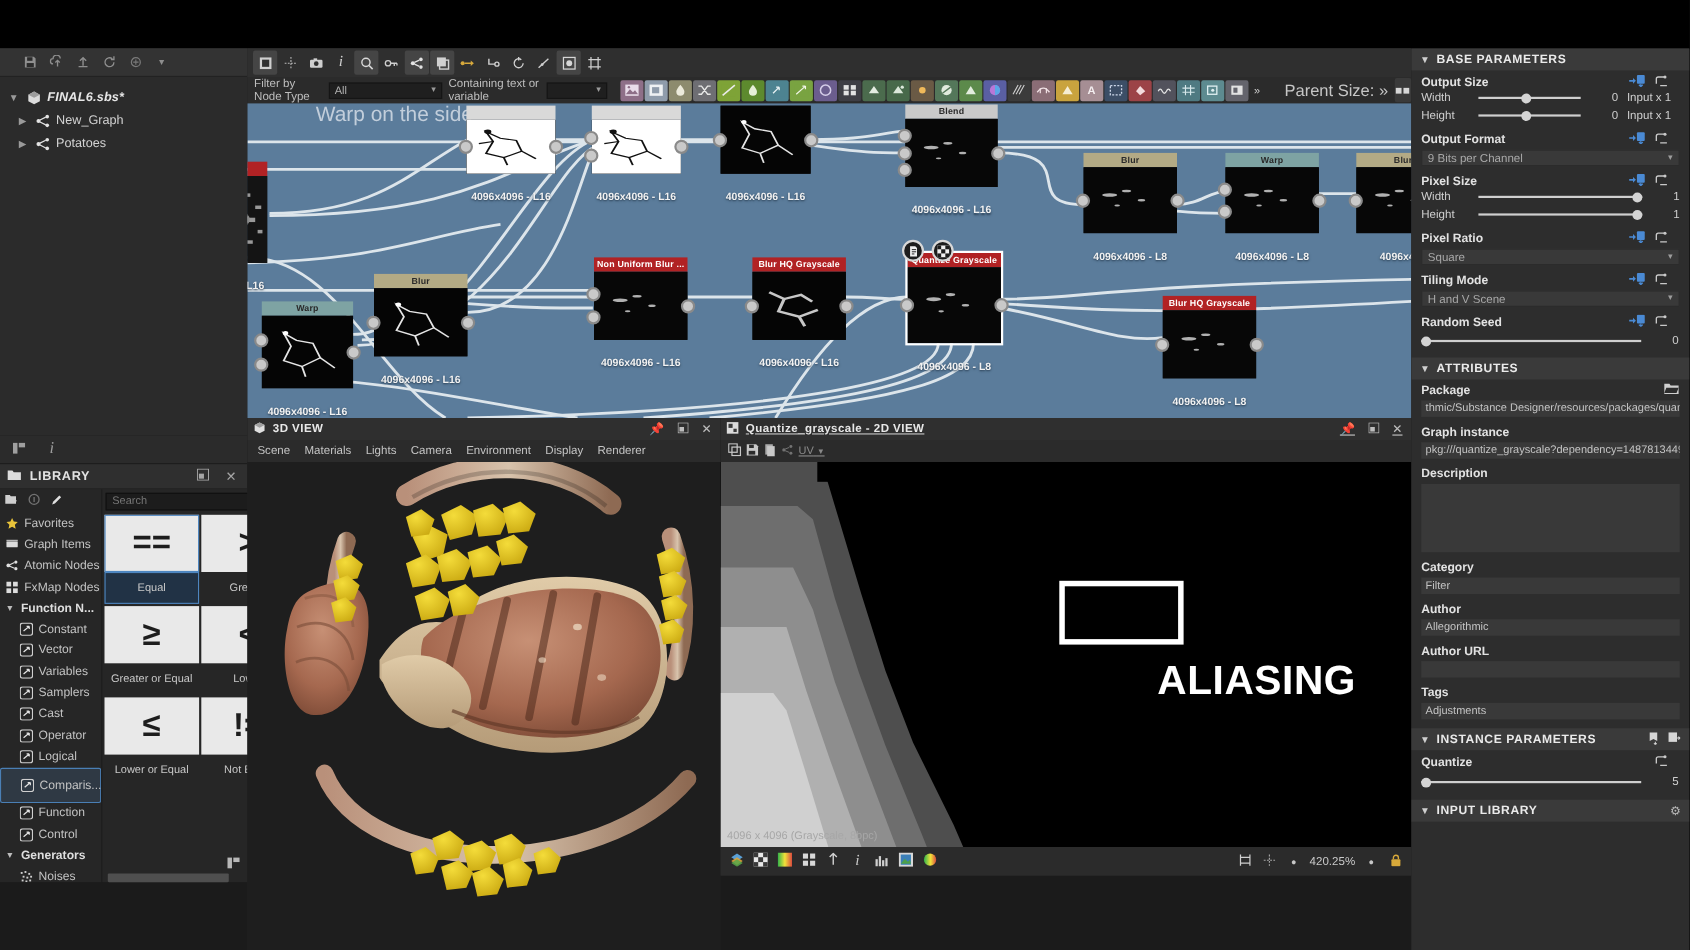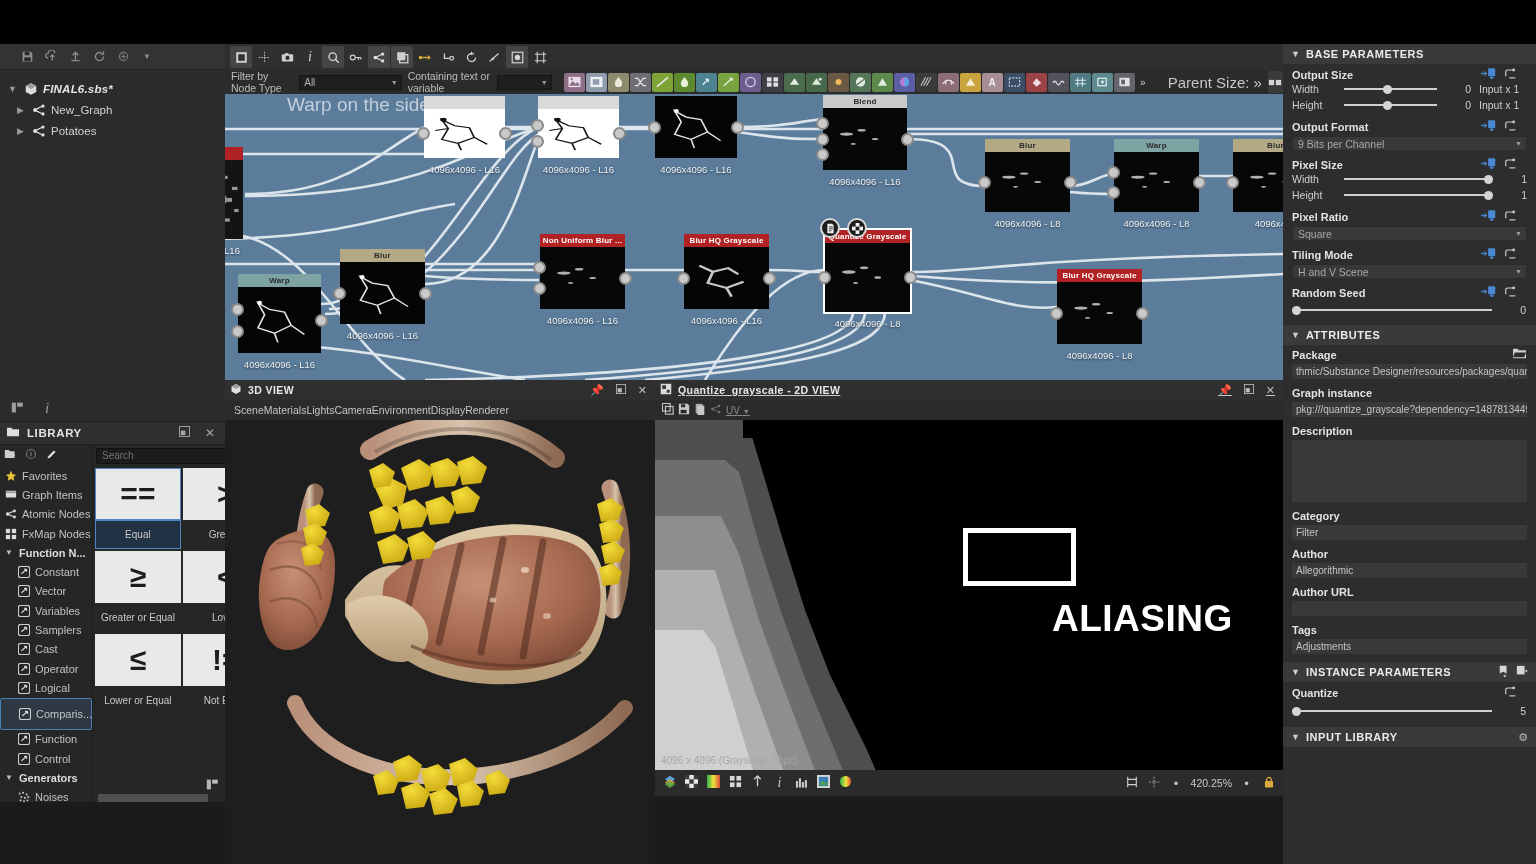--- a/index.html
+++ b/index.html
@@ -66,35 +66,35 @@
   .fl-sel{ height:15px; background:#1f1f1f; border:1px solid #151515; color:#b4b4b4; font-size:10px; display:flex; align-items:center; padding:0 4px; position:relative; }
   .fl-sel .cv{ position:absolute; right:3px; font-size:7px; color:#9a9a9a; }
   .nodebar{ display:flex; align-items:center; gap:1px; margin-left:6px; }
   .nb{ width:21px;height:19px; border-radius:2px; display:flex;align-items:center;justify-content:center; font-size:10px; }
   .parentsize{ font-size:15px; color:#c6c6c6; margin-left:12px; white-space:nowrap;}
 
   .canvas{ position:absolute; left:0; top:50px; right:0; bottom:0; background:#5b7c9b; overflow:hidden; }
   .node{ position:absolute; }
   .node .hdr{ height:13px; font-size:8px; font-weight:bold; color:#fff; display:flex; align-items:center; justify-content:center; letter-spacing:.2px; white-space:nowrap; overflow:hidden; }
   .node .body{ background:#0a0a0a; }
-  .node .cap{ position:absolute; left:50%; transform:translateX(-50%); top:100%; margin-top:6px; font-size:9.5px; font-weight:normal; color:#f2f2f2; white-space:nowrap; text-shadow:0 1px 2px #24384b; }
+  .node .cap{ position:absolute; left:50%; transform:translateX(-50%); top:100%; margin-top:16px; font-size:9.5px; font-weight:bold; color:#f2f2f2; white-space:nowrap; text-shadow:0 1px 2px #24384b; }
   .node.sel{ outline:2px solid #fff; outline-offset:0px; }
   .port{ position:absolute; width:13px; height:13px; border-radius:50%; background:#c9c9c9; border:2px solid #8a8a8a; }
   .port.in{ left:-7px; } .port.out{ right:-7px; }
   .badge{ position:absolute; width:20px;height:20px; border-radius:50%; background:#1d1d1d; border:2px solid #d8d8d8; display:flex; align-items:center; justify-content:center; color:#f0f0f0; font-size:10px; z-index:6;}
   .annot{ position:absolute; color:#c2cedb; font-size:19px; }
   .wire{ position:absolute; left:0; top:0; width:100%; height:100%; pointer-events:none; }
 
   
   .v3d{ position:absolute; left:225px; top:380px; width:430px; height:484px; background:#232323; }
   .pnl-title{ height:20px; background:#2f2f2f; display:flex; align-items:center; gap:6px; padding:0 5px; }
   .pnl-title .tt{ font-size:10.5px; font-weight:bold; color:#e8e8e8; letter-spacing:.4px;}
   .pnl-title .sp{flex:1;}
   .pnl-title .b{ color:#bdbdbd; font-size:11px; padding:0 3px; }
-  .v3d-menu{ height:20px; background:#2b2b2b; display:flex; align-items:center; gap:0; padding-left:9px; font-size:10.5px; color:#c4c4c4; }
+  .v3d-menu{ height:20px; background:#2b2b2b; display:flex; align-items:center; gap:13px; padding-left:9px; font-size:10.5px; color:#c4c4c4; }
   .v3d-stage{ position:absolute; top:40px; left:0; right:0; bottom:0; background:#1e1e1e; overflow:hidden;}
   .v3d-side{ position:absolute; left:0; top:0; width:19px; height:100%; background:#262626; }
   .v3d-side .i{ color:#d0d0d0; font-size:11px; display:flex;align-items:center;justify-content:center; height:22px; }
 
   
   .v2d{ position:absolute; left:655px; top:380px; width:628px; height:416px; background:#232323;text-decoration:underline; }
   .v2d-tb{ height:20px; background:#2b2b2b; display:flex; align-items:center; gap:4px; padding-left:7px; }
   .v2d-tb .i{ color:#c8c8c8; font-size:12px; }
   .v2d-stage{ position:absolute; top:40px; left:0; right:0; bottom:26px; background:#000; overflow:hidden; }
   .v2d-info{ position:absolute; left:6px; bottom:4px; font-size:10px; color:#a7a7a7; z-index:4;}

